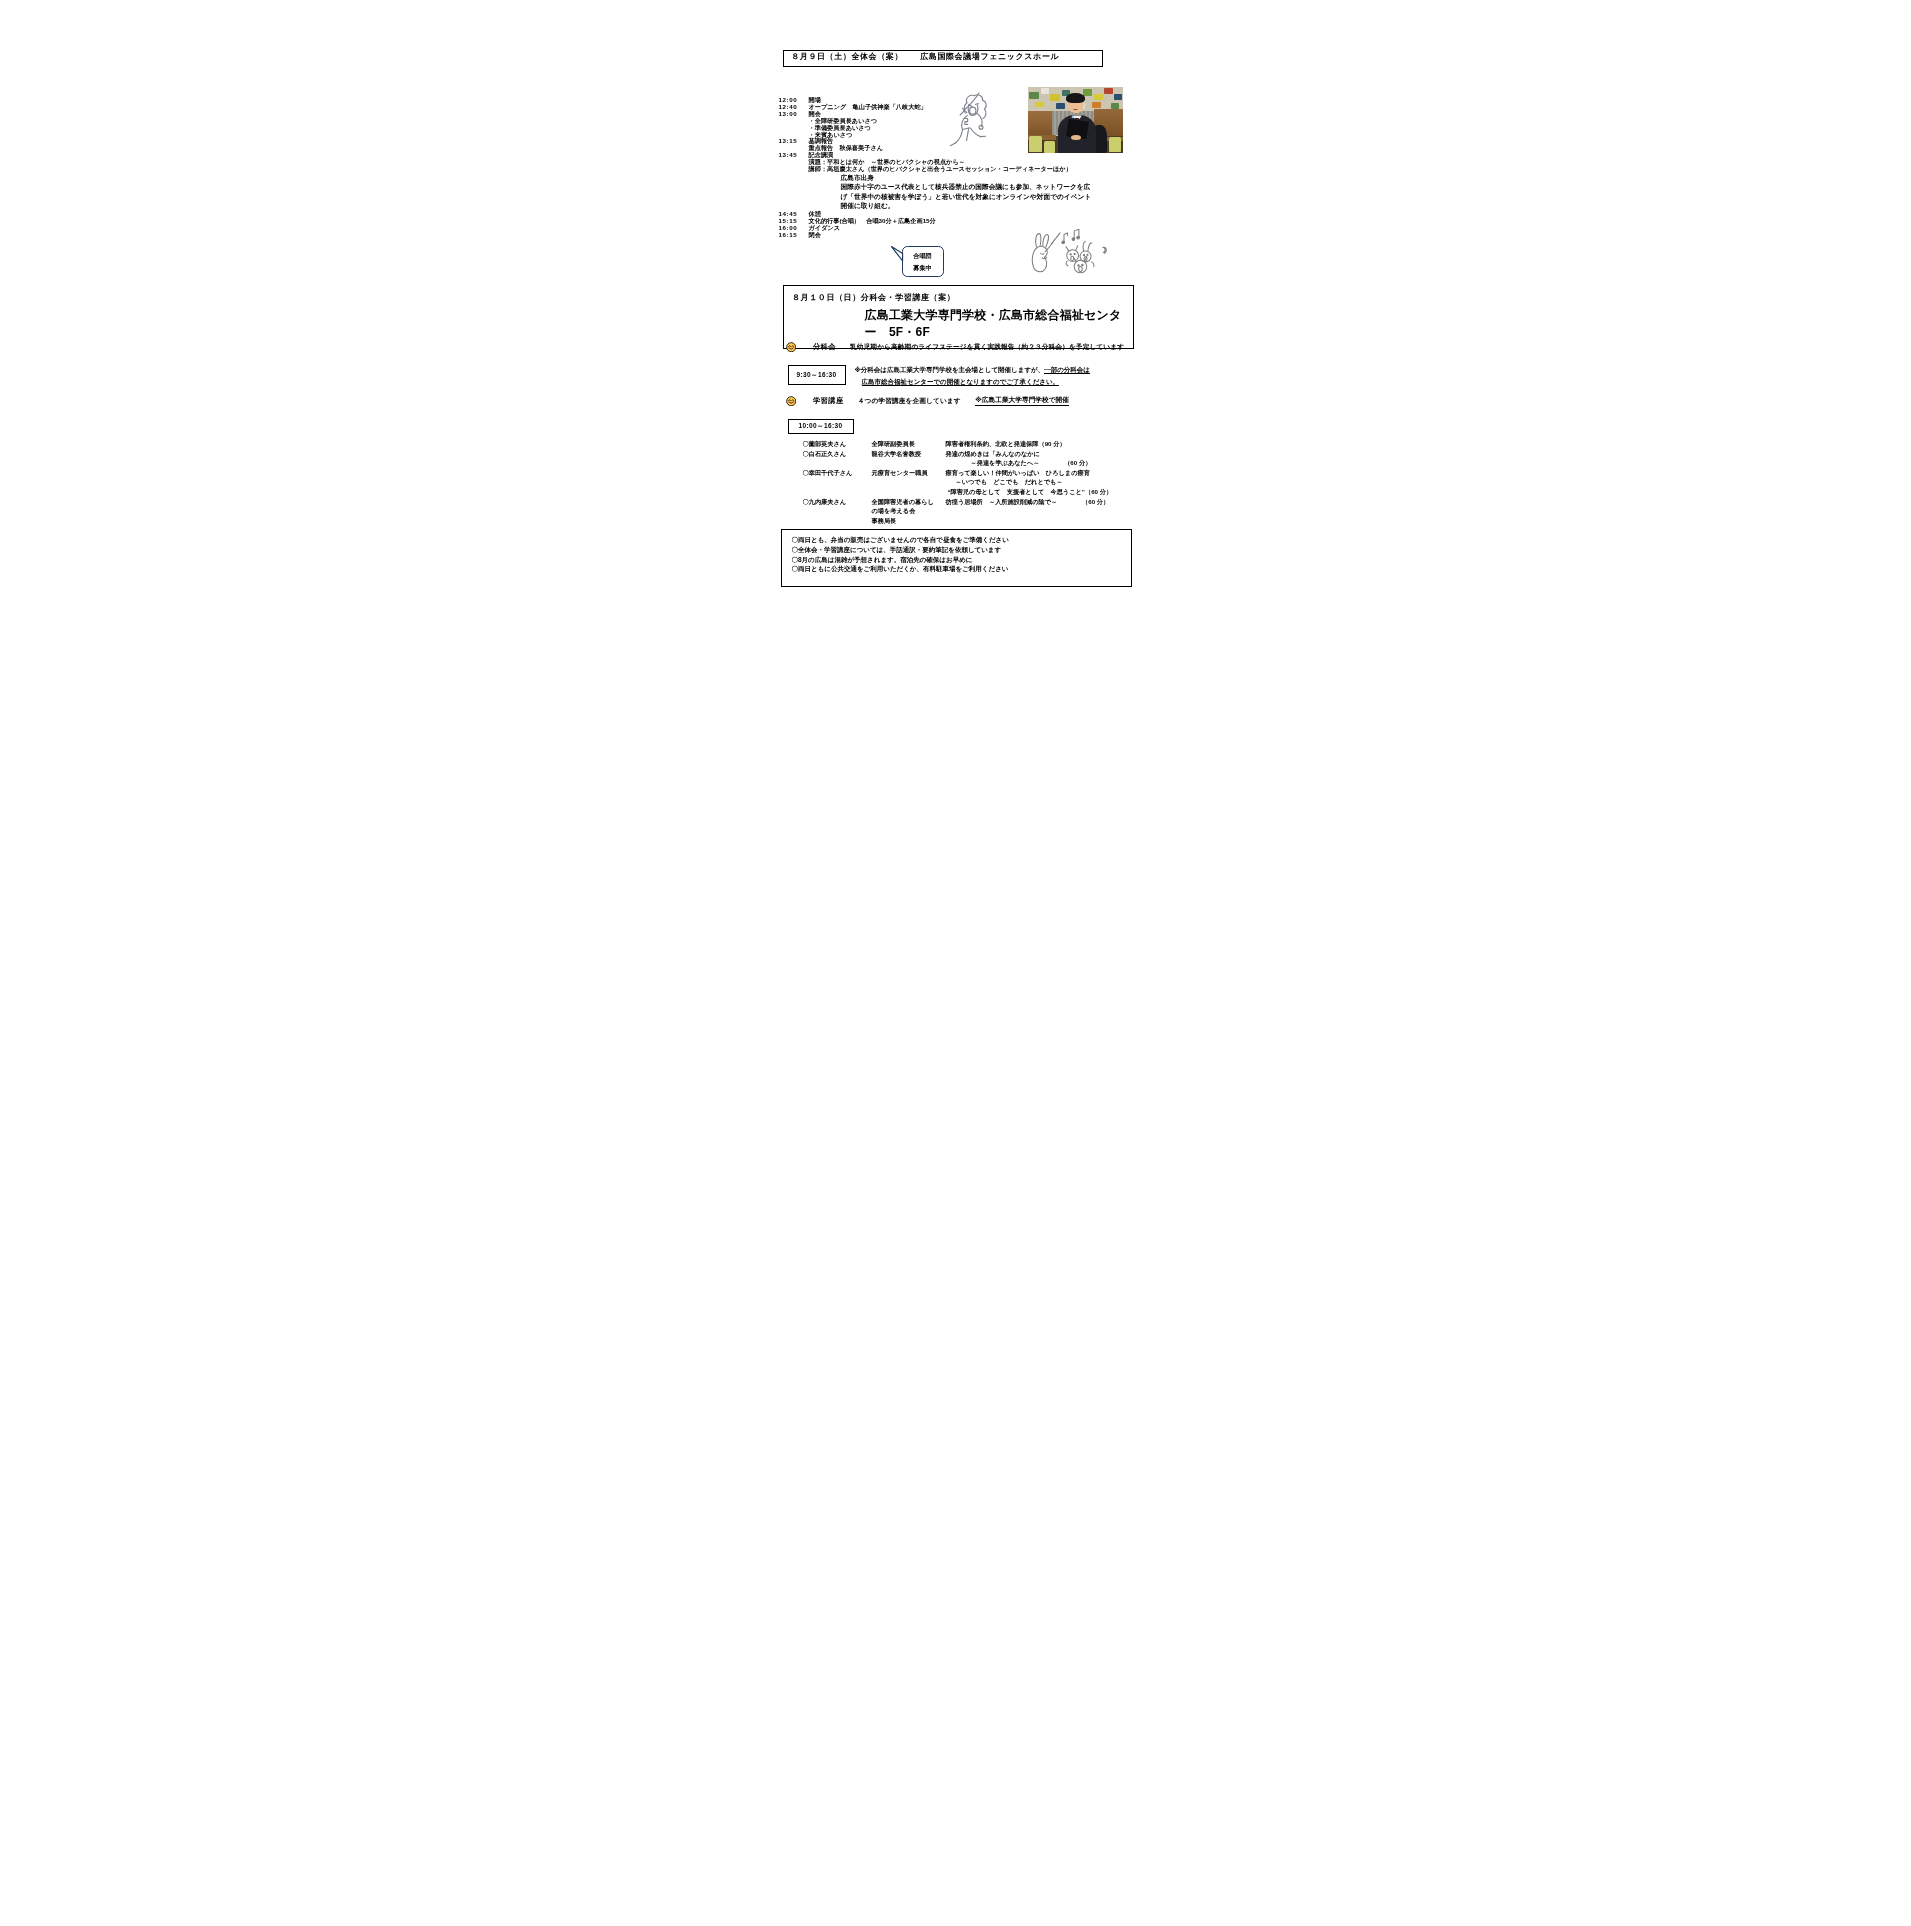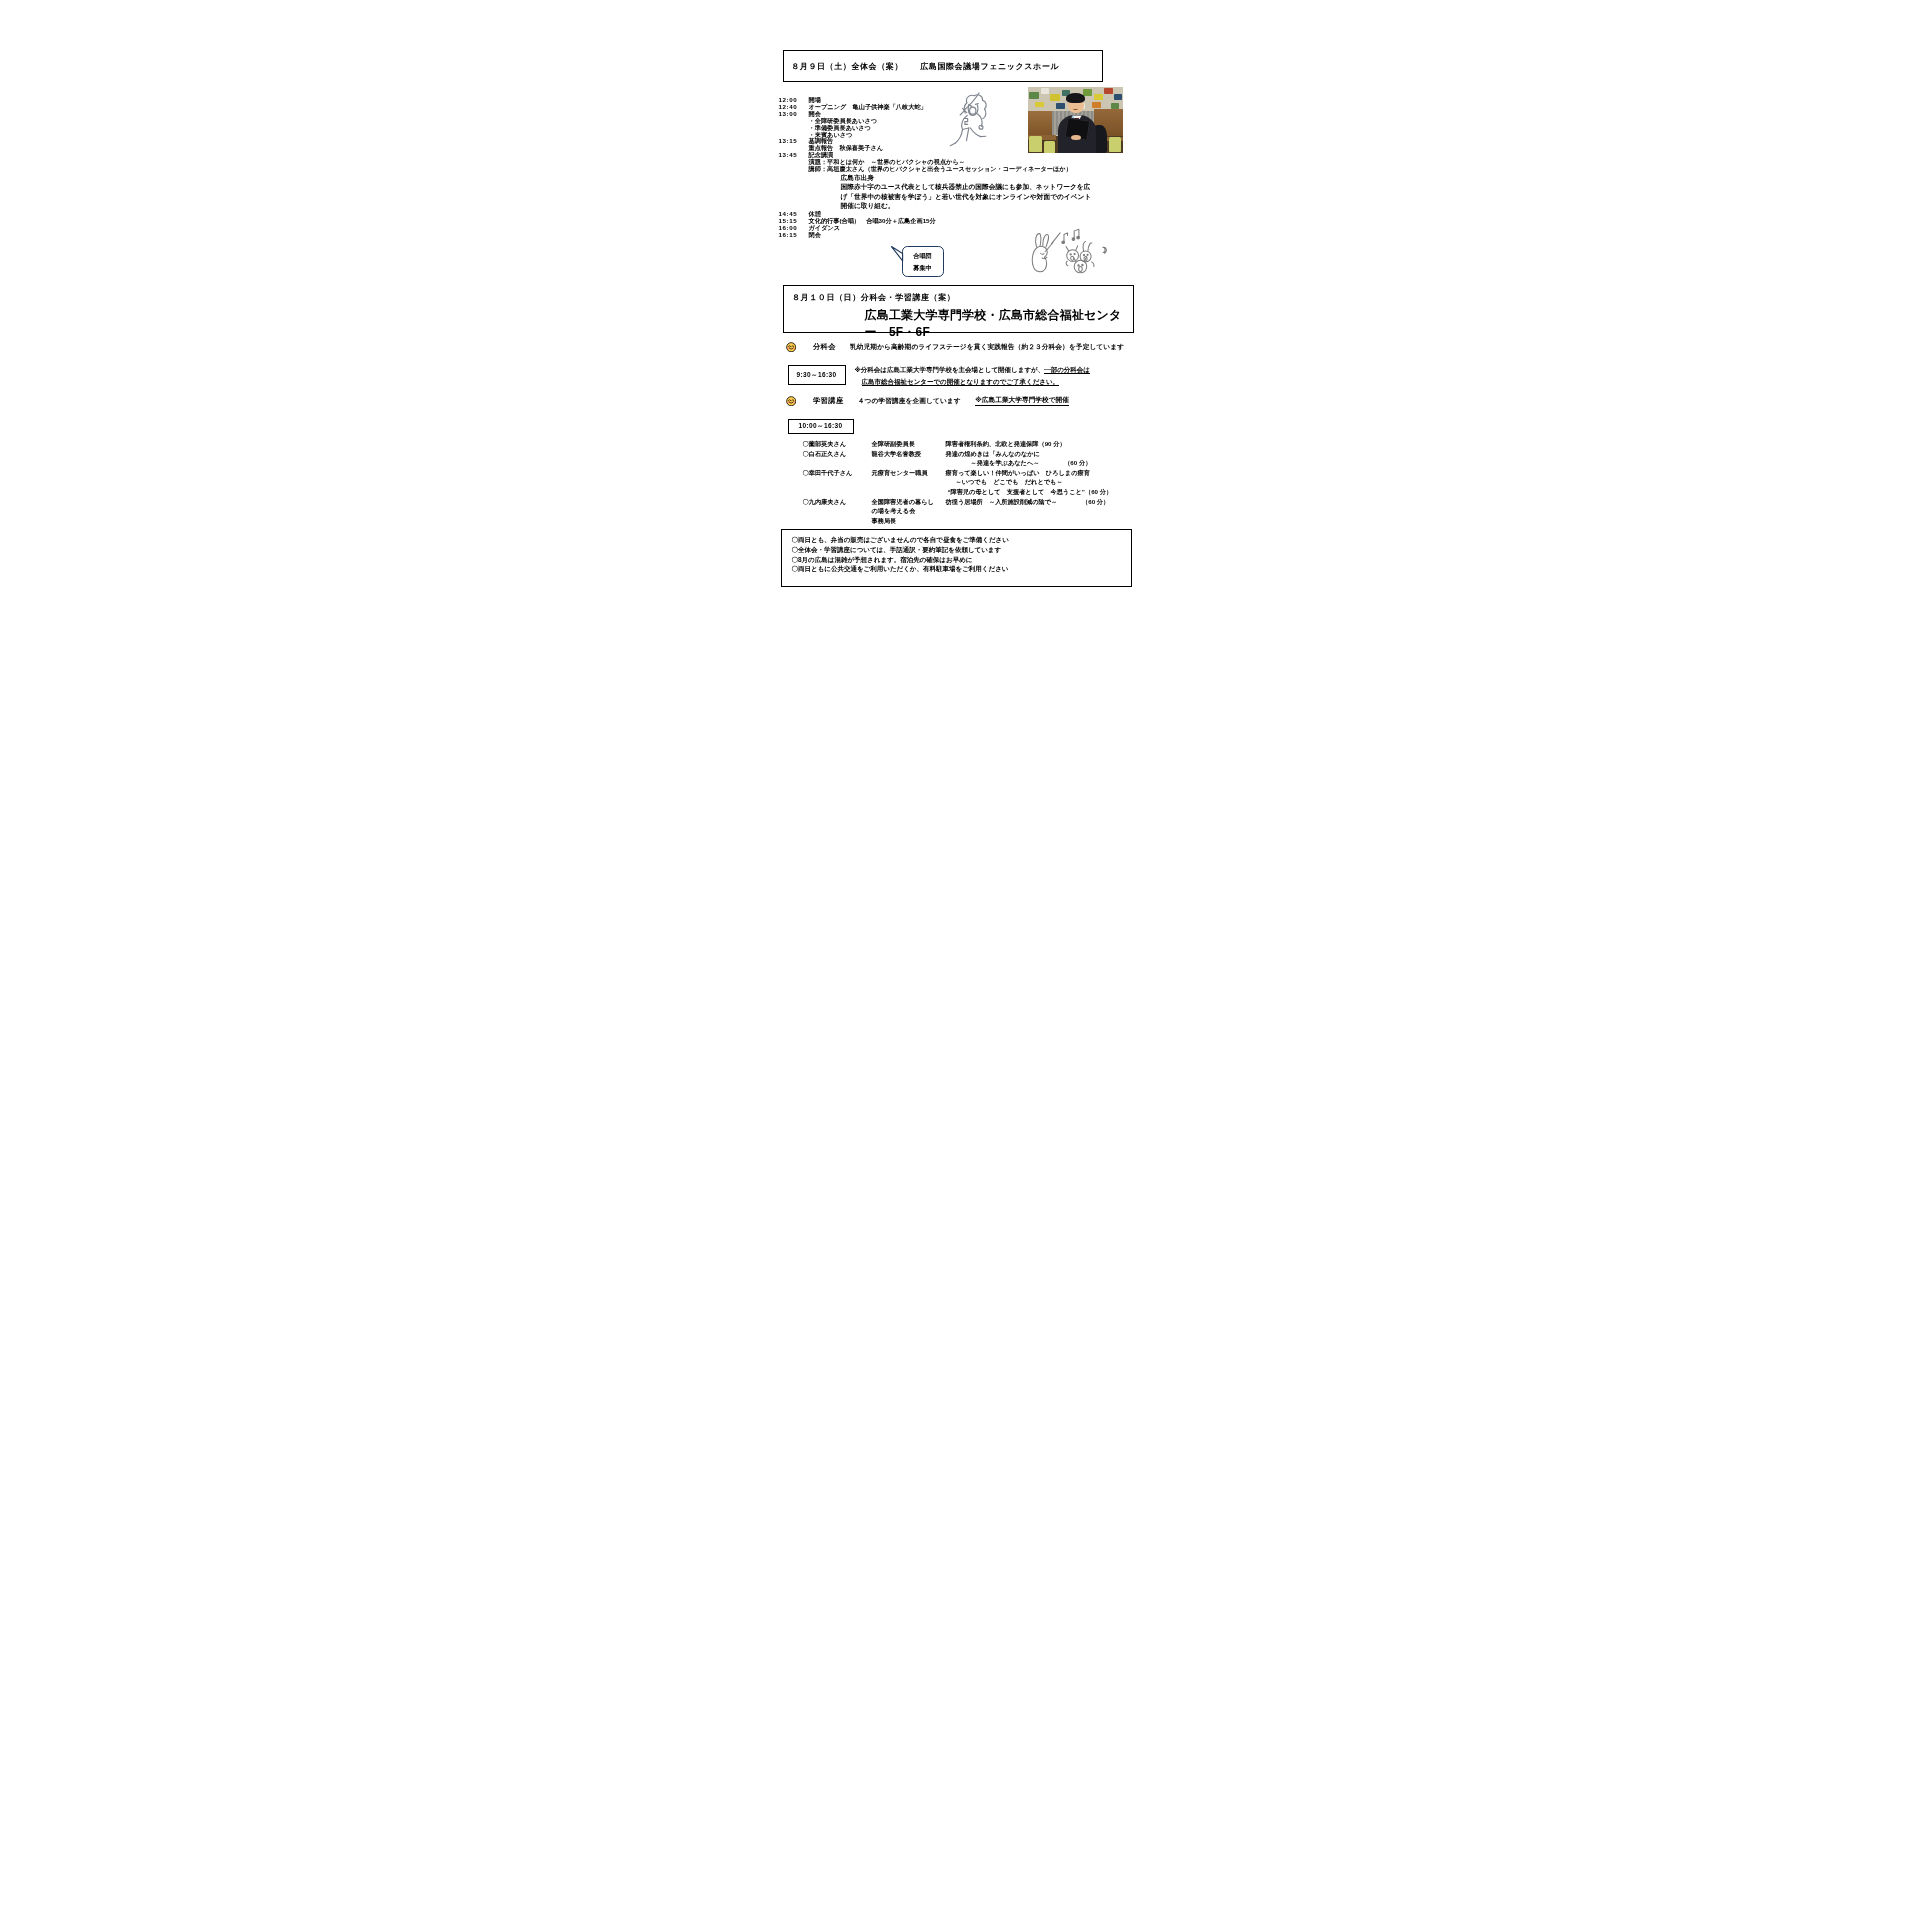--- a/index.html
+++ b/index.html
@@ -2,23 +2,23 @@
 <html style="font-size:6.2px"><head>
 <meta charset="utf-8">
 <style>
   html,body{margin:0;padding:0;background:#ffffff;}
   .page{
     position:relative;width:424px;height:599px;margin:0 auto;background:#fff;
     font-family:"Liberation Sans","DejaVu Sans",sans-serif;font-weight:bold;color:#000;
     overflow:hidden;
   }
   
-  .box1{position:absolute;left:39px;top:50px;width:320px;height:32px;box-sizing:border-box;
+  .box1{position:absolute;left:39px;top:50px;width:320px;height:17px;box-sizing:border-box;
     border:1.2px solid #000;border-top-width:1.9px;border-bottom-width:1.9px;
-    display:flex;align-items:center;padding-left:7.7px;}
+    display:flex;align-items:flex-start;padding-left:7.7px;}
   .box1 .t{font-size:8px;letter-spacing:0.6px;}
   
   .schedule{position:absolute;left:35px;top:97px;width:347px;font-size:6.2px;}
   .srow{display:flex;line-height:6.9px;white-space:pre;}
   .stime{width:30px;letter-spacing:0.6px;flex:none;}
   .ind1{padding-left:30px;}
   .ind2{padding-left:62px;line-height:9.5px;font-size:6.7px;}
   
   .photo{position:absolute;left:284px;top:87px;width:95px;height:66px;background:#ccc5b2;overflow:hidden;}
   .photo div{position:absolute;}
@@ -41,21 +41,21 @@
   .ph-lanyard{left:46%;bottom:44%;width:2%;height:12%;background:#9fc4e8;transform:rotate(14deg);}
   
   .samurai{position:absolute;left:199px;top:91px;width:54px;height:59px;}
   .rabbits{position:absolute;left:282px;top:225px;width:85px;height:51px;}
   
   .bubble{position:absolute;left:158px;top:246px;width:40px;height:29px;background:#fff;z-index:2;
     border:1.2px solid #1f3a5f;border-radius:5.4px;display:flex;flex-direction:column;
     align-items:center;justify-content:center;font-size:6.2px;line-height:1.8;}
   .tail{position:absolute;left:144px;top:242px;z-index:3;}
   
-  .box2{position:absolute;left:39px;top:285px;width:351px;height:48px;box-sizing:border-box;border:1.2px solid #000;}
+  .box2{position:absolute;left:39px;top:285px;width:351px;height:64px;box-sizing:border-box;border:1.2px solid #000;}
   .box2 .l1{margin:5.8px 0 0 8.5px;font-size:8px;letter-spacing:0.6px;}
   .box2 .l2{margin:4.2px 0 0 81px;font-size:12px;letter-spacing:0.2px;}
   
   .secrow{position:absolute;left:42px;display:flex;align-items:center;}
   .seclabel{font-size:7.3px;margin-left:17px;letter-spacing:0.4px;}
   .secdesc{font-size:6.7px;margin-left:14px;letter-spacing:0.1px;}
   .gnote{font-size:6.7px;margin-left:14.6px;}
   #bunkakai-row{top:342px;}
   #gakushu-row{top:396px;}
   .smiley{flex:none;}

